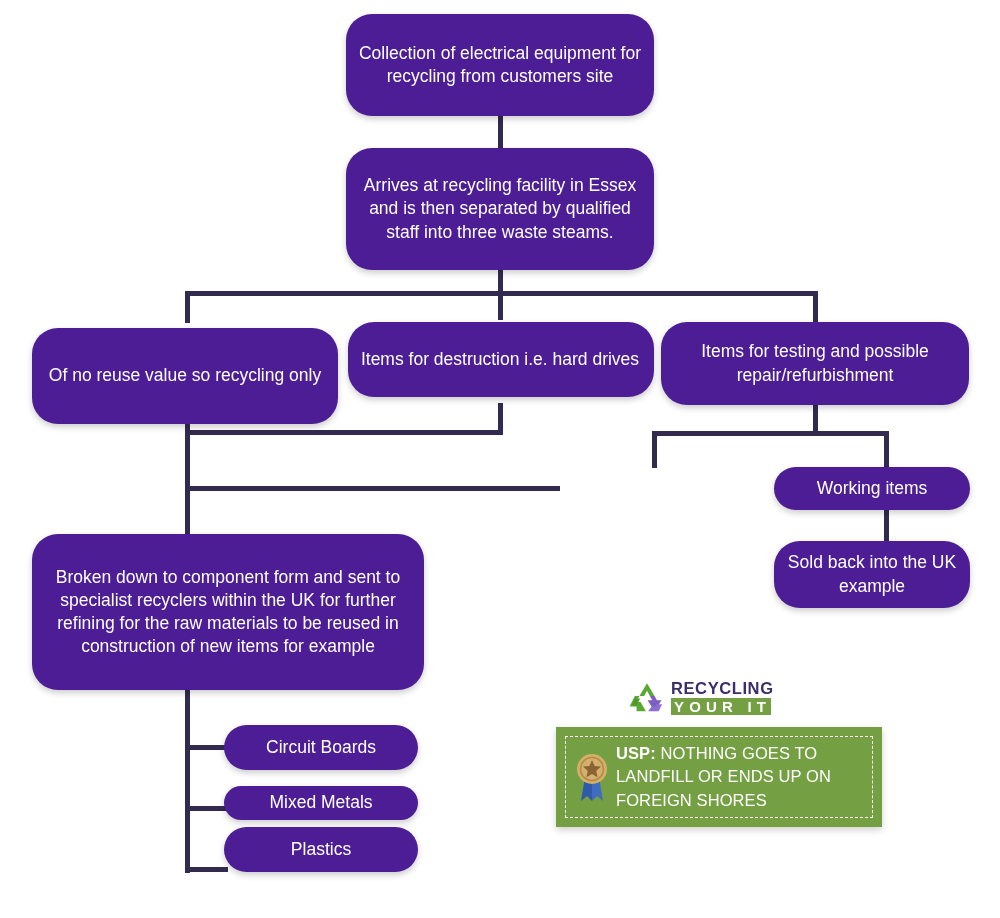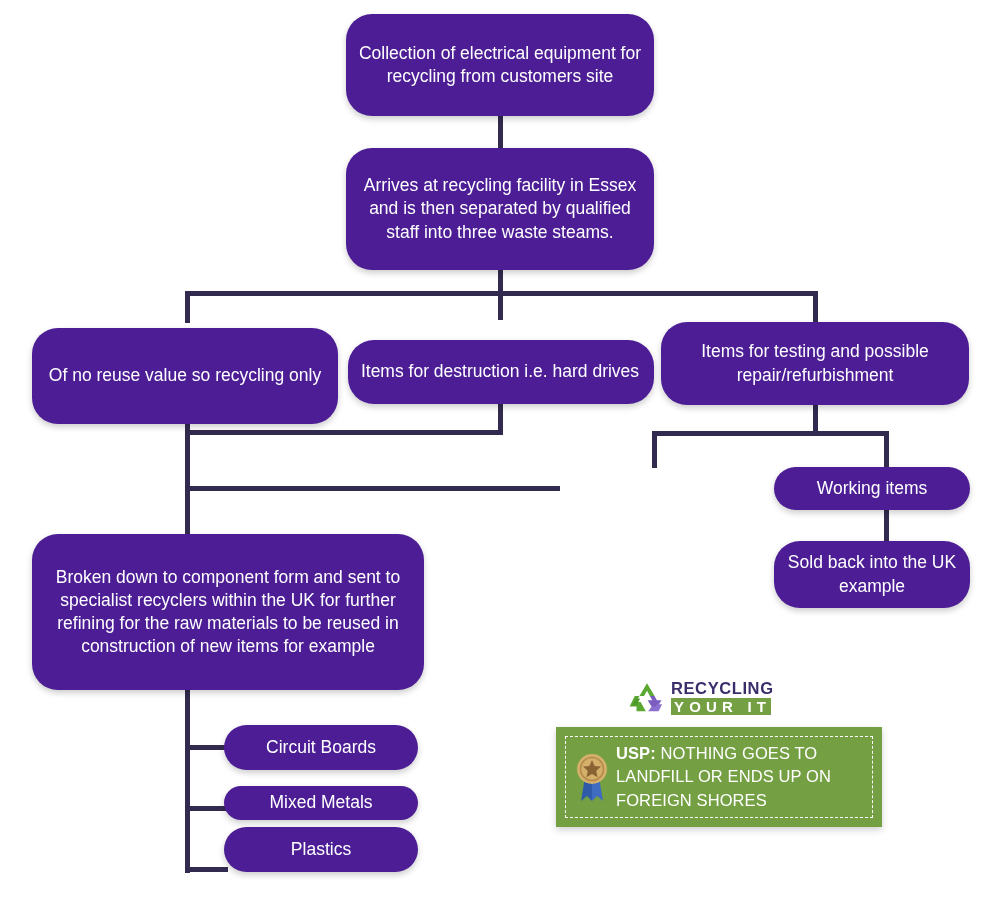--- a/index.html
+++ b/index.html
@@ -163,21 +163,21 @@
   </div>
 
   <div class="node" style="left:346px; top:148px; width:308px; height:122px;">
     <span>Arrives at recycling facility in Essex and is then separated by qualified staff into three waste steams.</span>
   </div>
 
   <div class="node" style="left:32px; top:322px; width:306px; height:96px;margin-top:6px;">
     <span>Of no reuse value so recycling only</span>
   </div>
 
-  <div class="node" style="left:348px; top:340px; width:306px; height:64px;padding-left:8px;">
+  <div class="node" style="left:348px; top:322px; width:306px; height:75px;padding-left:8px;">
     <span>Items for destruction i.e. hard drives</span>
   </div>
 
   <div class="node" style="left:661px; top:322px; width:308px; height:83px;">
     <span>Items for testing and possible repair/refurbishment</span>
   </div>
 
 
   <div class="node" style="left:774px; top:467px; width:196px; height:43px;">
     <span>Working items</span>

